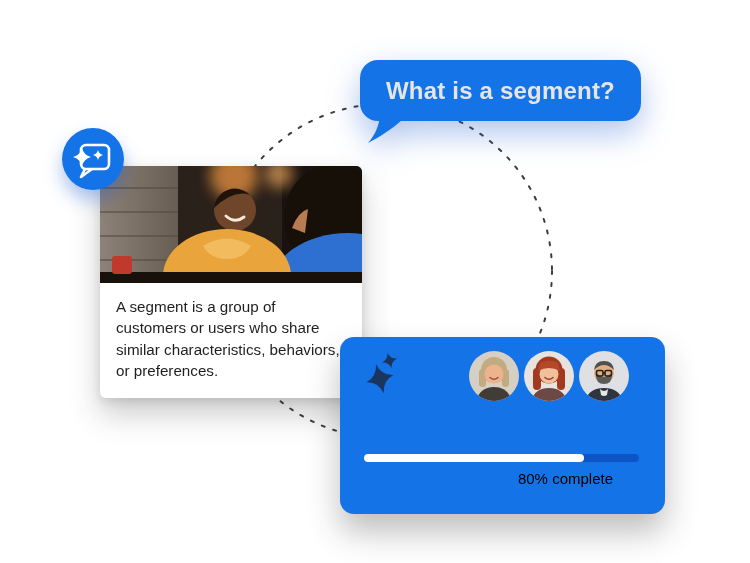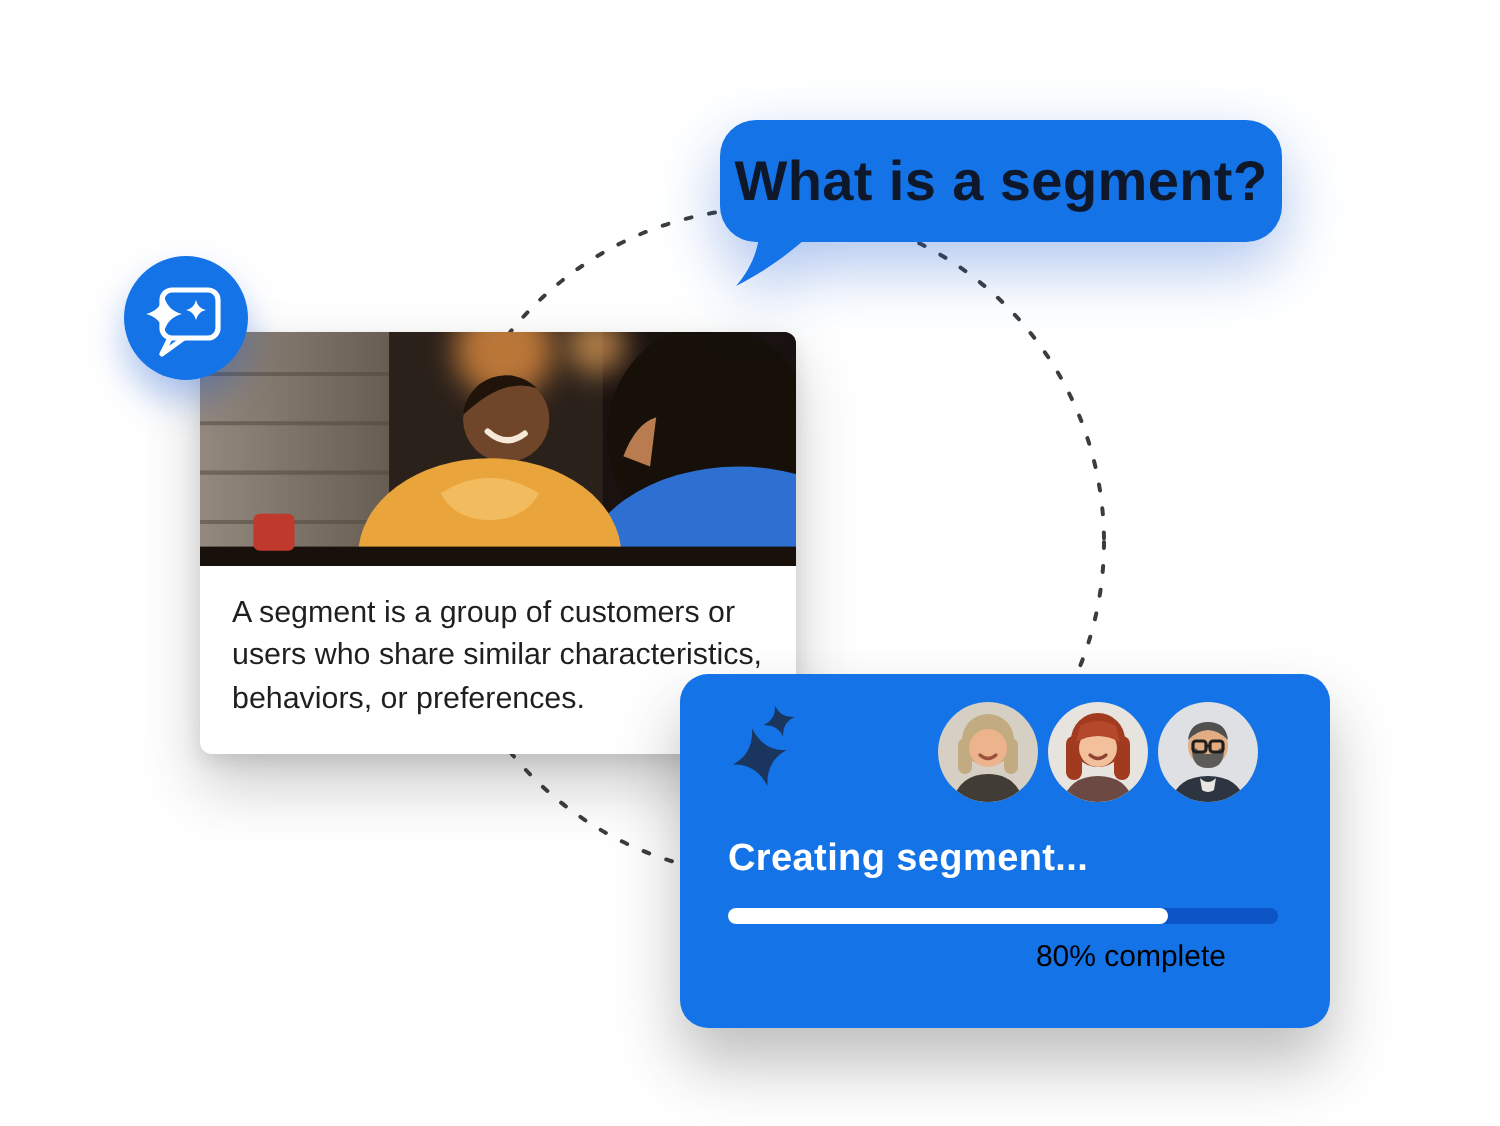--- a/index.html
+++ b/index.html
@@ -12,26 +12,26 @@
   .dashed-circle{position:absolute;left:212px;top:98px;z-index:1;}
 
   
   .bubble{
     position:absolute;left:360px;top:60px;width:281px;height:61px;
     background:#1473E6;border-radius:18px;
     display:flex;align-items:center;justify-content:center;
     filter:drop-shadow(0 12px 16px rgba(21,86,205,.35));
     z-index:3;
   }
-  .bubble-text{color:#0f172a;font-size:28px;font-weight:bold;letter-spacing:.2px;}
+  .bubble-text{color:#e5e5e5;font-size:24px;font-weight:bold;letter-spacing:.2px;}
   .bubble-tail{position:absolute;left:8px;top:calc(100% - 6px);}
 
   
   .def-card{
-    position:absolute;left:100px;top:166px;width:298px;
+    position:absolute;left:100px;top:166px;width:262px;
     background:#ffffff;border-radius:6px;
     box-shadow:0 16px 30px rgba(50,50,50,.25),0 4px 10px rgba(0,0,0,.10);
     z-index:2;
   }
   .photo{height:117px;border-radius:6px 6px 0 0;overflow:hidden;}
   .photo svg{display:block;width:100%;height:100%;}
   .def-text{margin:0;padding:13px 16px 17px;font-size:15.2px;line-height:1.4;color:#1f1f1f;}
 
   
   .assistant-badge{
@@ -163,21 +163,20 @@
             <rect x="17.5" y="19.5" width="6.5" height="5.5" rx="1.5"></rect>
             <rect x="26" y="19.5" width="6.5" height="5.5" rx="1.5"></rect>
             <line x1="24" y1="22" x2="26" y2="22"></line>
           </g>
           <path d="M6,50 q4,-13 19,-13 q15,0 19,13 z" fill="#2c3540"></path>
           <path d="M21,38 q4,4 8,0 l-1,6 q-3,2 -6,0 z" fill="#e8e6e2"></path>
         </svg>
       </span>
     </div>
 
-    <div class="progress-title">Creating segment...</div>
 
     <div class="progress-track">
       <div class="progress-fill" style="width: 80%;"></div>
     </div>
 
     <div class="progress-label">80% complete</div>
   </div>
 
 </div>
 

